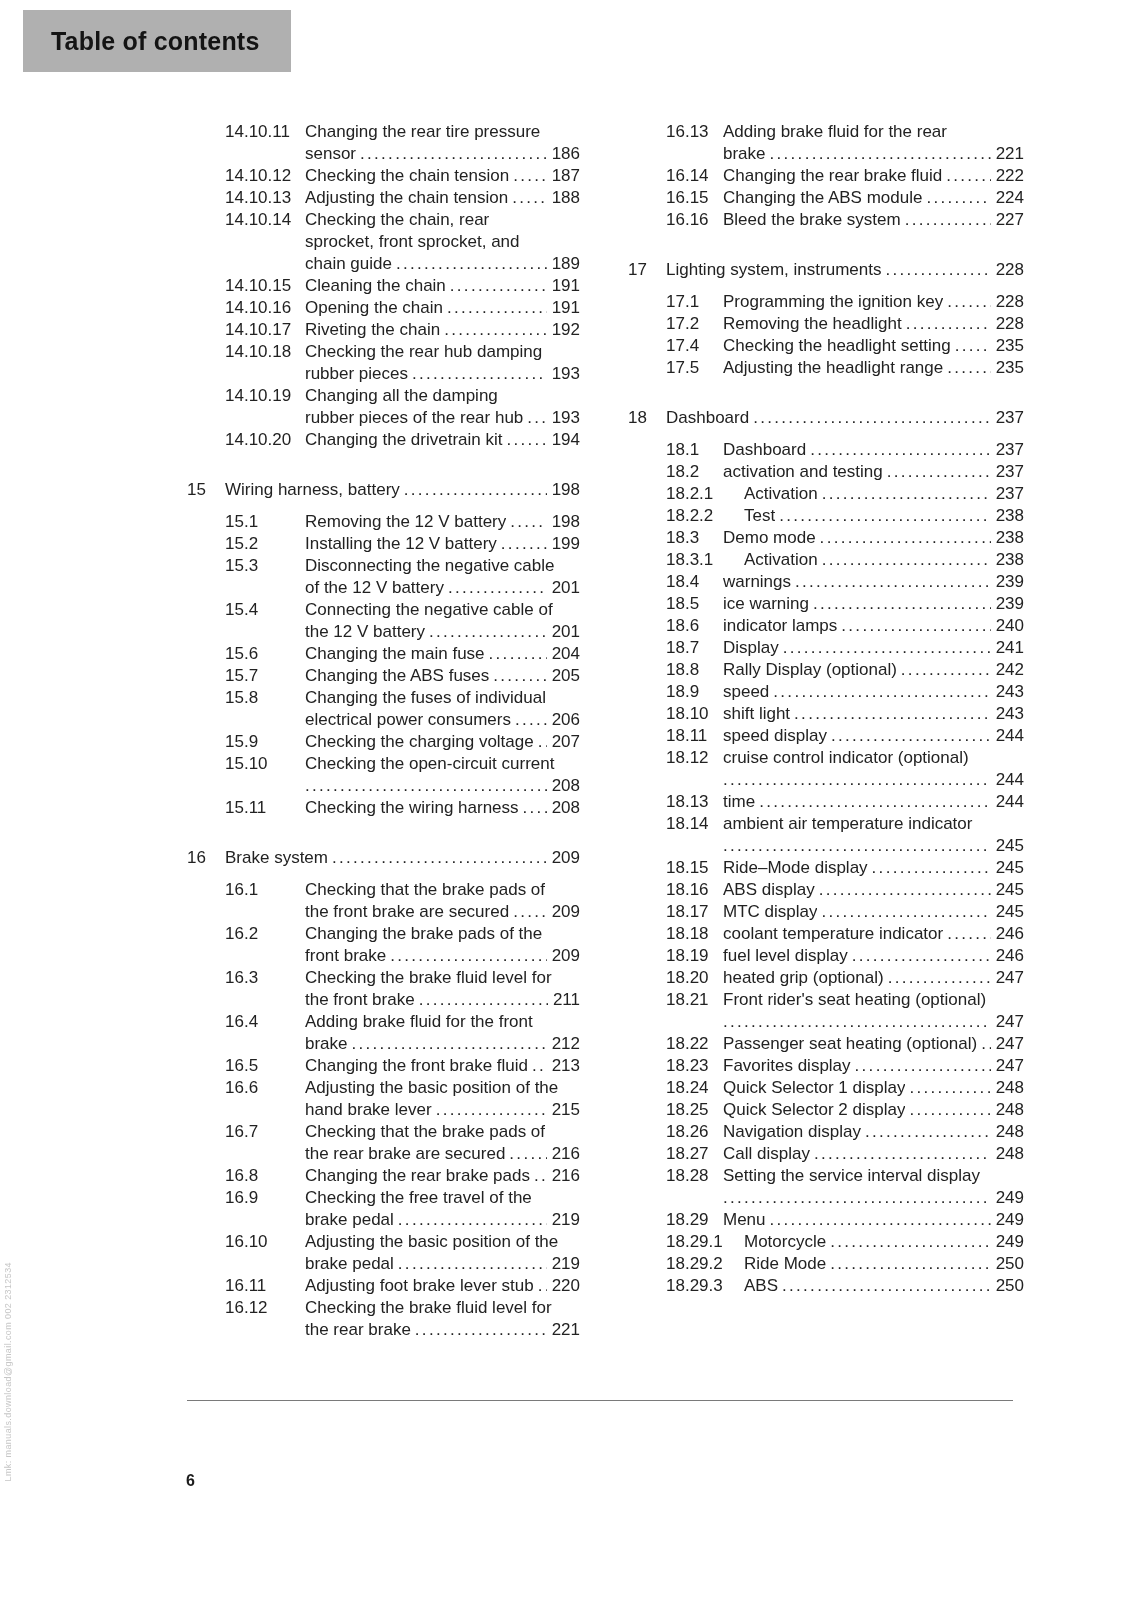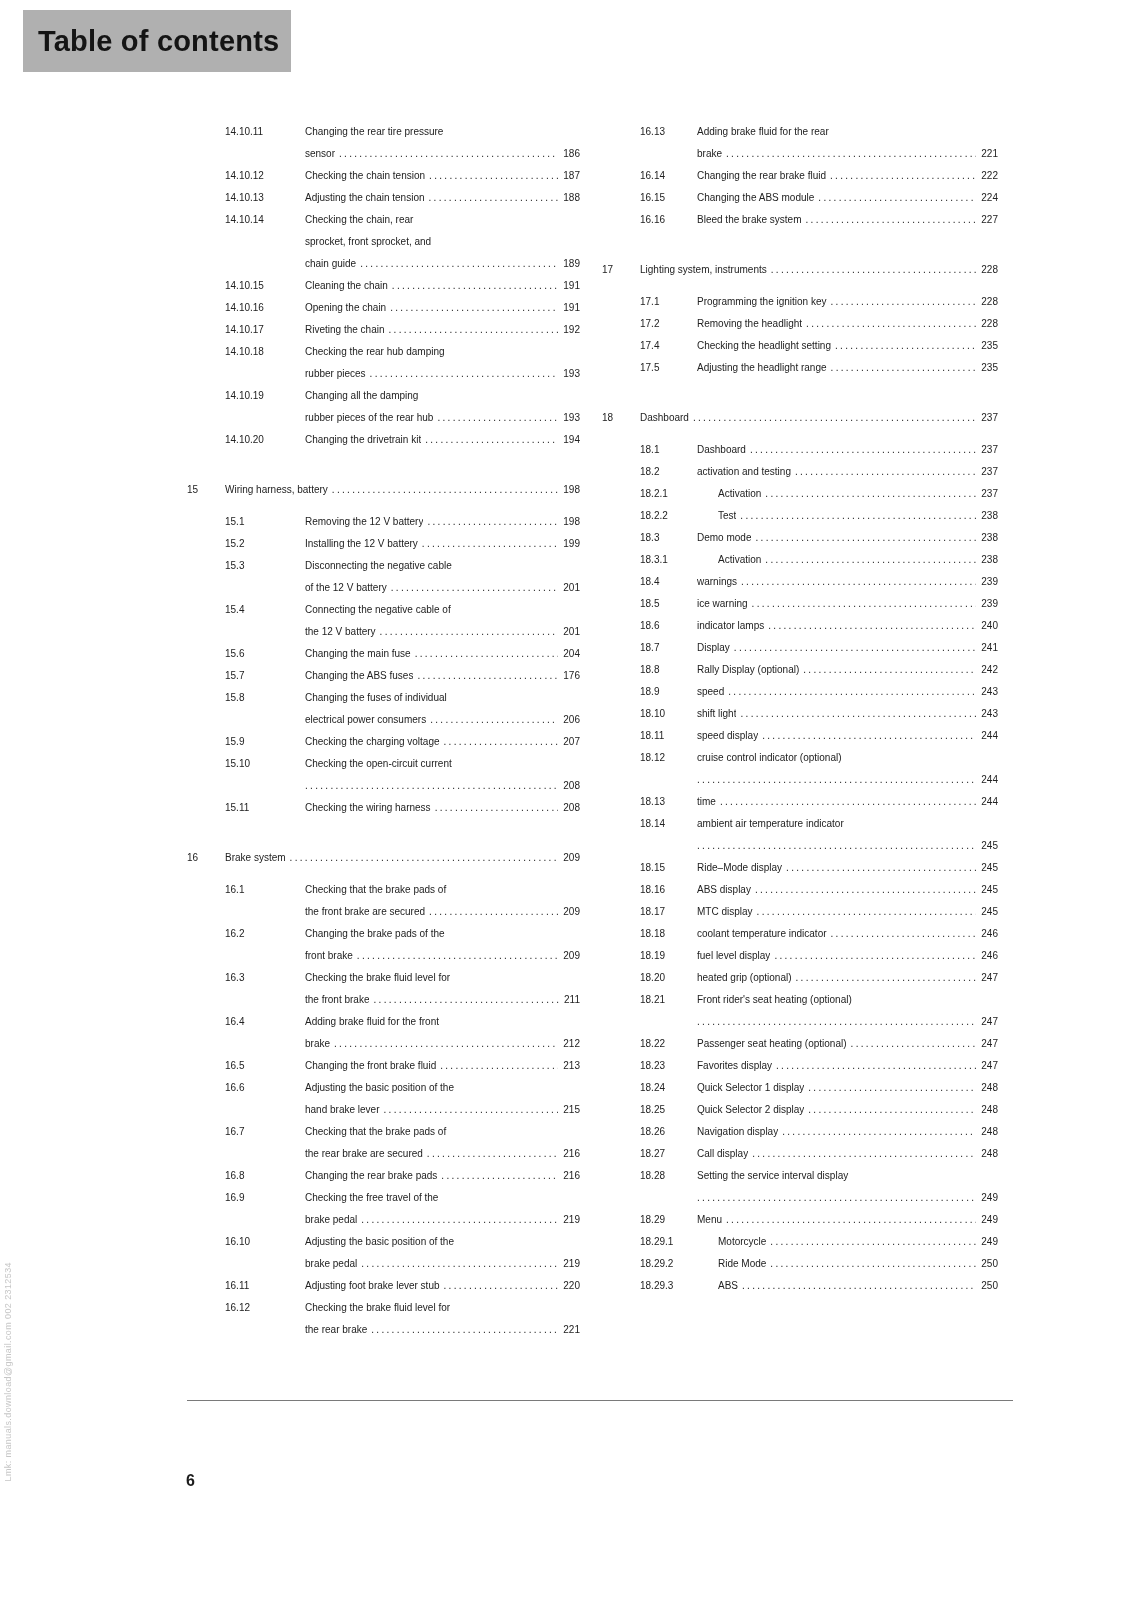--- a/index.html
+++ b/index.html
@@ -16,31 +16,31 @@
 
   
   .header-box {
     position: absolute; left: 23px; top: 10px;
     width: 268px; height: 62px;
     background: #b0b0b0;
     display: flex; align-items: center;
     padding-left: 11px;
   }
   .header-box h1 {
-    margin: 4px; font-size: 29px; font-weight: bold;
+    margin: 17px; font-size: 25px; font-weight: bold;
     color: #141414; letter-spacing: 0.2px;
   }
 
   
   .col {
     position: absolute; top: 121px;
-    font-size: 10px; line-height: 22px;
+    font-size: 17px; line-height: 22px;
   }
   .col.left  { left: 187px; width: 393px; }
-  .col.right { left: 602px; width: 396px; }
+  .col.right { left: 628px; width: 396px; }
 
   .entry { display: flex; }
   .entry .num { flex: 0 0 auto; }
   .entry .body { flex: 1 1 auto; min-width: 0; }
 
   .entry.chapter { margin-top: 28px; margin-bottom: 10px; }
   .entry.chapter .num { width: 38px; }
 
   .entry.sub, .entry.subsub { margin-left: 38px; }
   .col.left  .entry.sub .num,
@@ -259,21 +259,21 @@
             <span class="pagenum">204</span>
           </div>
         </div>
       </div>
       <div class="entry sub">
         <span class="num">15.7</span>
         <div class="body">
           <div class="lastline">
             <span class="txt">Changing the ABS fuses</span>
             <span class="dots"></span>
-            <span class="pagenum">176</span>
+            <span class="pagenum">205</span>
           </div>
         </div>
       </div>
       <div class="entry sub">
         <span class="num">15.8</span>
         <div class="body">
           <div class="line">Changing the fuses of individual</div>
           <div class="lastline">
             <span class="txt">electrical power consumers</span>
             <span class="dots"></span>

